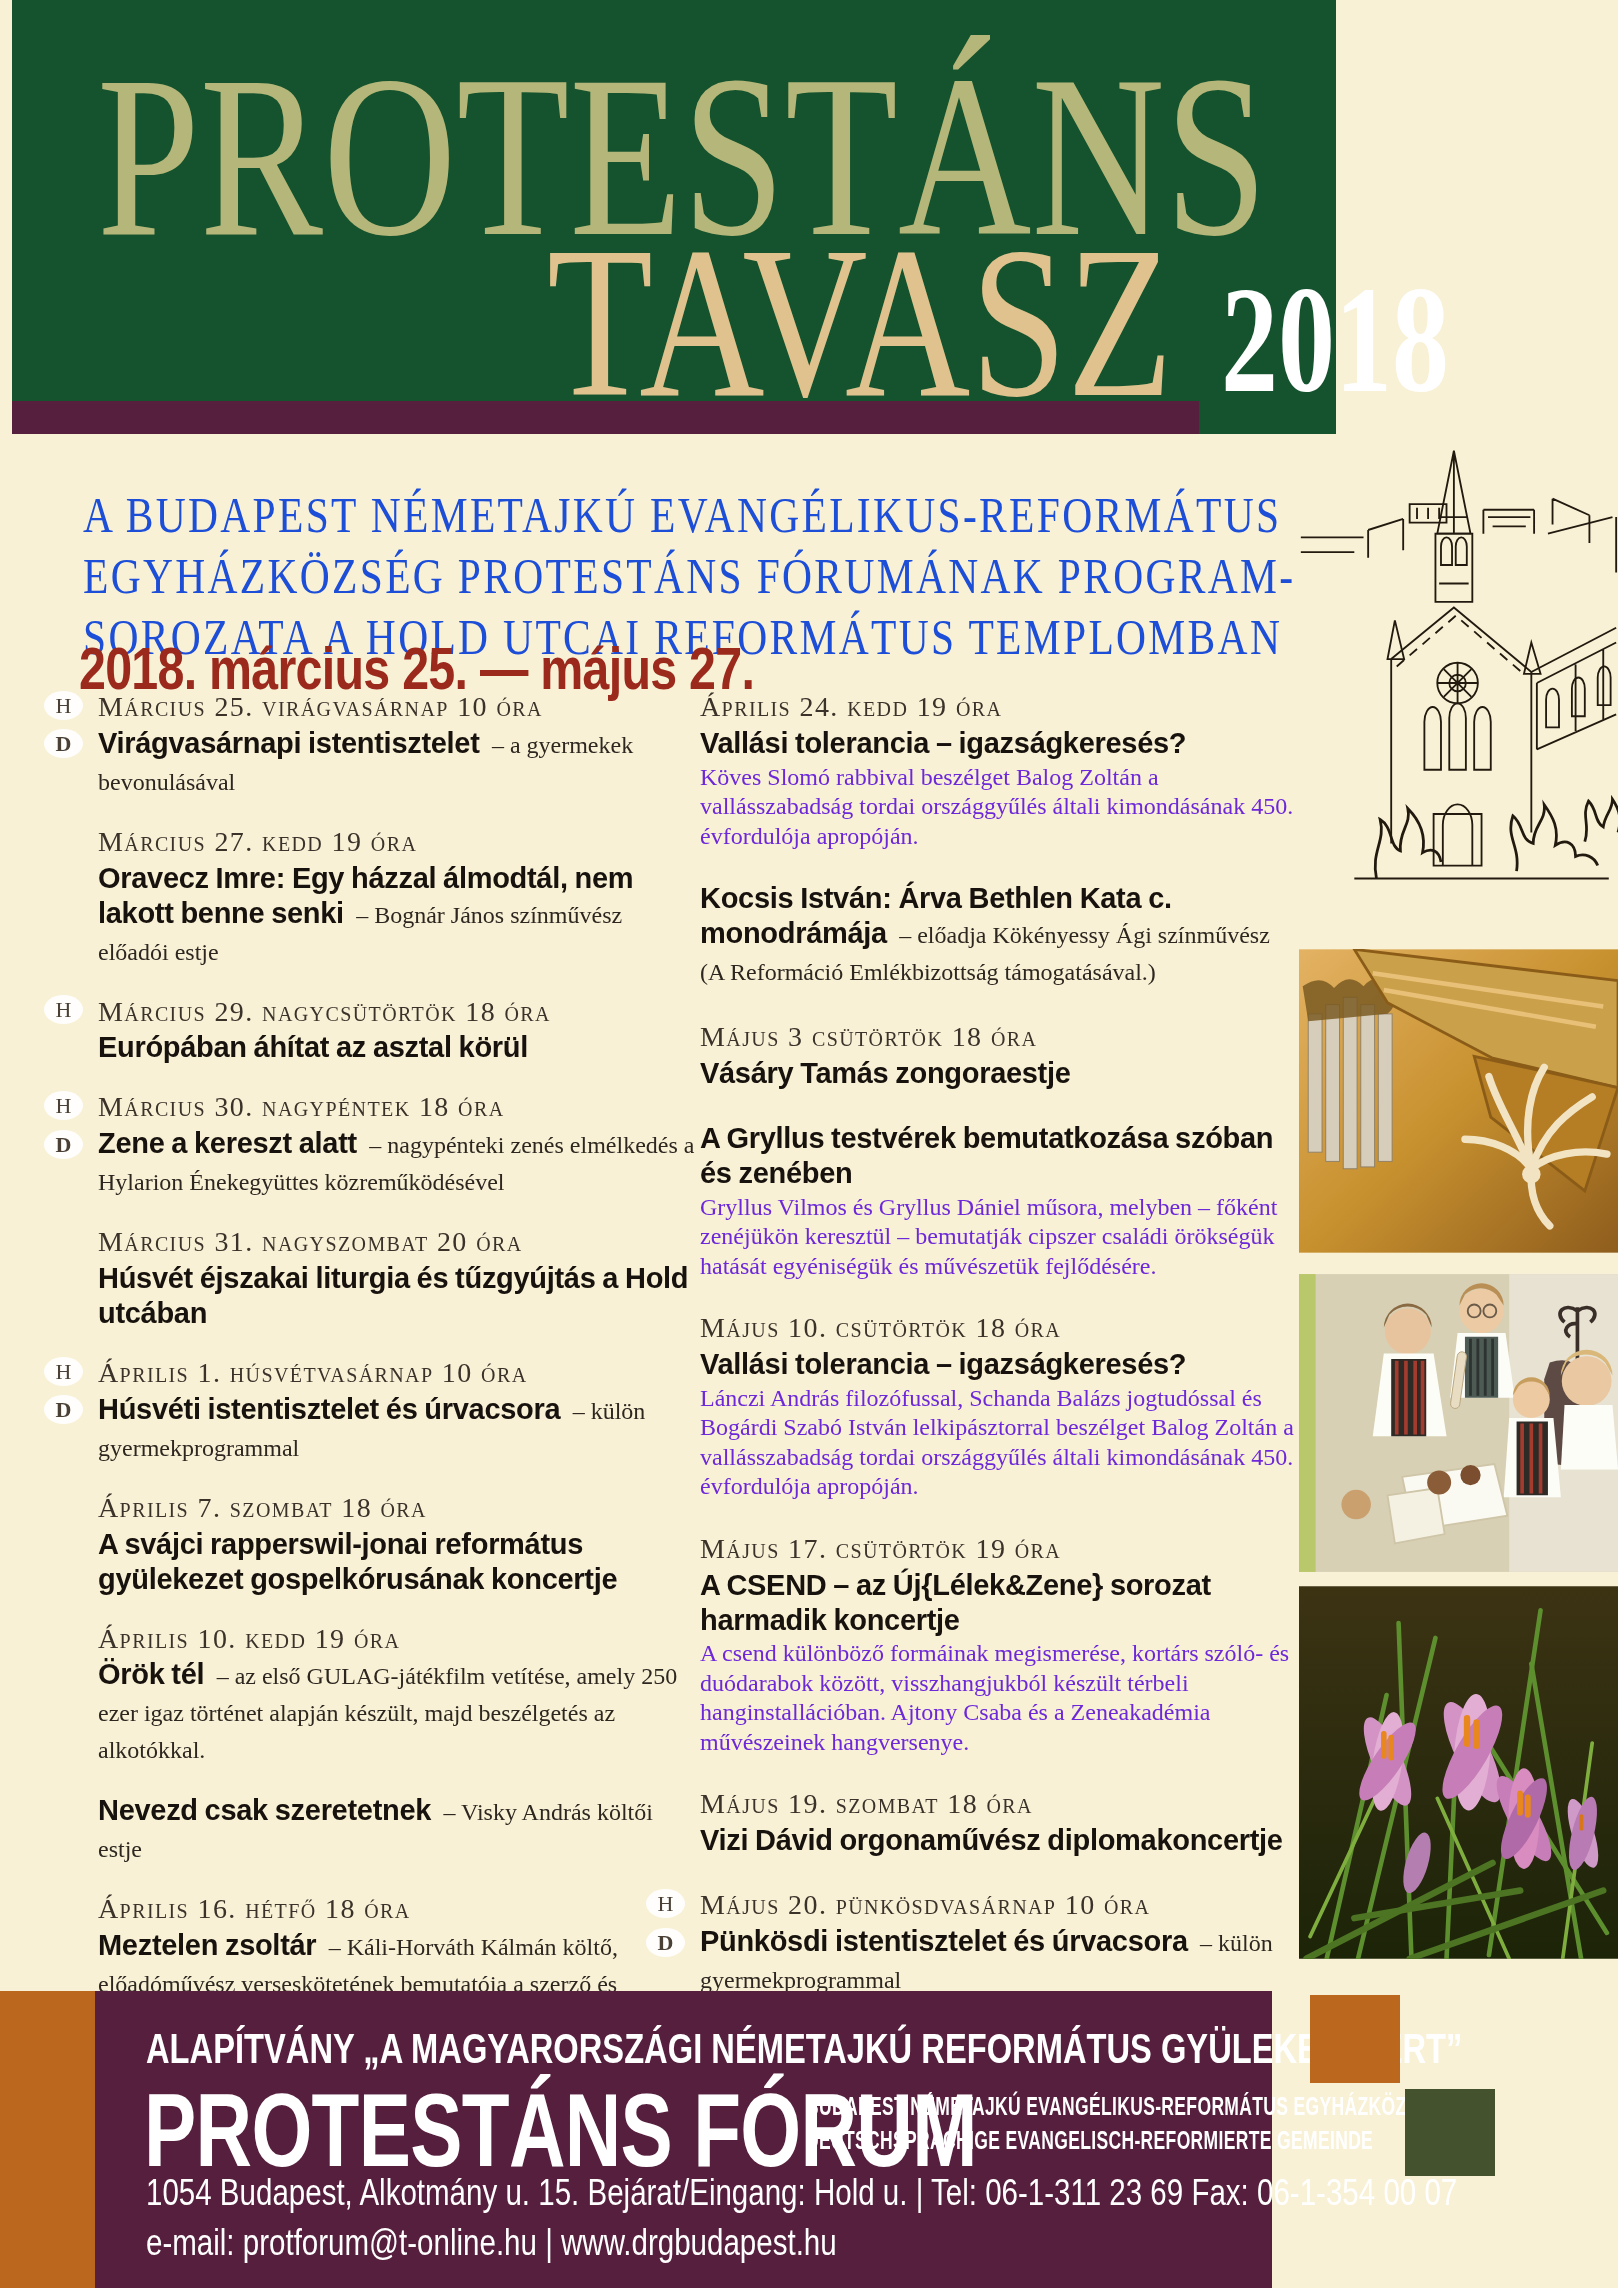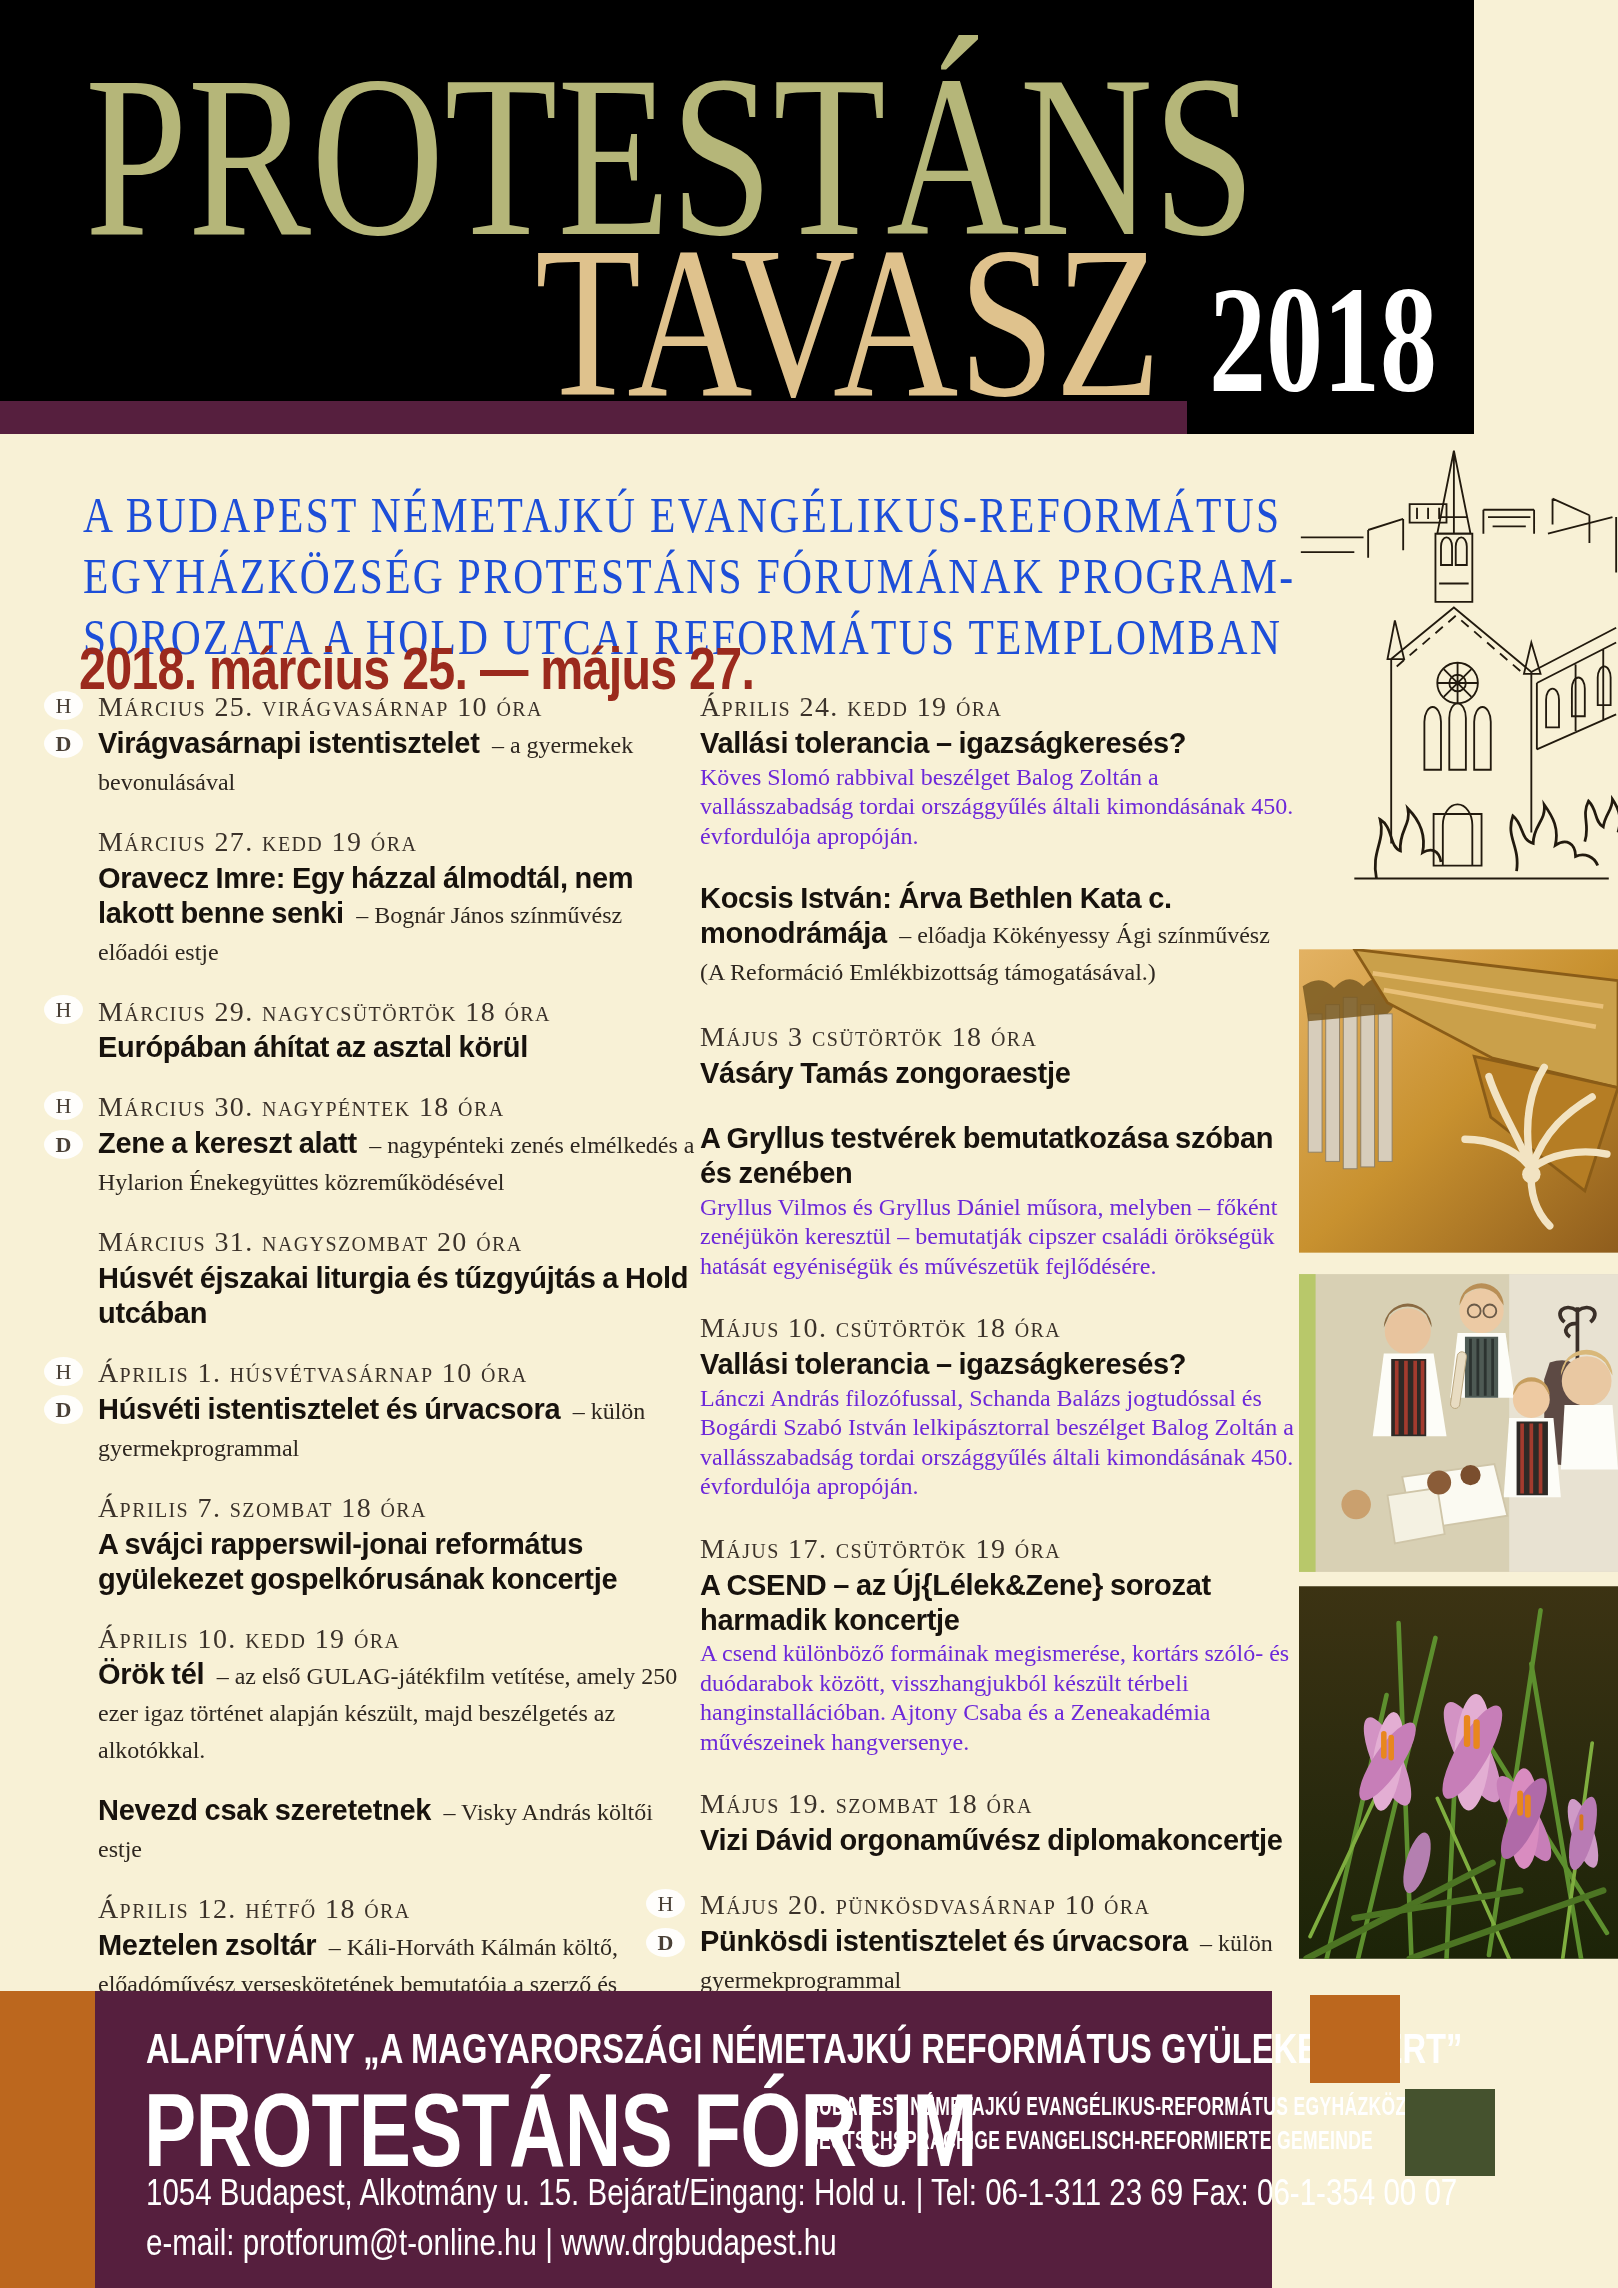--- a/index.html
+++ b/index.html
@@ -1,21 +1,21 @@
 <!DOCTYPE html>
 <html style="font-size:14.8px"><head>
 <meta charset="utf-8">
 <style>
   html,body{margin:0;padding:0;}
   body{width:1619px;height:2289px;position:relative;background:#f8f1d6;overflow:hidden;
        font-family:"Liberation Serif",serif;}
   [data-name]{box-sizing:border-box;}
 
   
-  .header{position:absolute;left:0;top:0;width:1474px;height:434px;background:#000000;}
+  .header{position:absolute;left:12px;top:0;width:1324px;height:434px;background:#14532d;}
   .header .band{position:absolute;left:0;bottom:0;width:1187px;height:33px;background:#561f3e;}
   .t1{position:absolute;left:85px;top:41px;font-size:231px;line-height:1;color:#b5b679;
       font-family:"Liberation Serif",serif;transform:scaleX(.80);transform-origin:left top;white-space:nowrap;}
   .t2{position:absolute;left:535px;top:214px;font-size:217px;line-height:1;color:#dfc28d;
       font-family:"Liberation Serif",serif;transform:scaleX(.80);transform-origin:left top;white-space:nowrap;z-index:3;}
   .t3{position:absolute;left:1209px;top:264px;font-size:152px;line-height:1;color:#ffffff;font-weight:bold;
       font-family:"Liberation Serif",serif;transform:scaleX(.75);transform-origin:left top;white-space:nowrap;}
 
   
   .subtitle{position:absolute;left:83px;top:460px;color:#1d4ed8;margin-top:25px;}
@@ -197,21 +197,21 @@
       
       <span class="t" data-name="event-title">Nevezd csak szeretetnek</span>
       <span class="tail" data-name="event-subtitle">– Visky András költői estje</span>
     </p>
 
   </div>
 
   <div class="evt" data-name="event-item">
     <p class="evt-date">
       
-      <span class="date-text" data-name="event-datetime">Április 12. hétfő 18 óra</span>
+      <span class="date-text" data-name="event-datetime">Április 16. hétfő 18 óra</span>
     </p>
     <p class="evt-title">
       
       <span class="t" data-name="event-title">Meztelen zsoltár</span>
       <span class="tail" data-name="event-subtitle">– Káli-Horváth Kálmán költő, előadóművész verseskötetének bemutatója a szerző és Pregitzer Fruzsina színművész felolvasásában.</span>
     </p>
 
   </div>
 
   <div class="evt" data-name="event-item">

